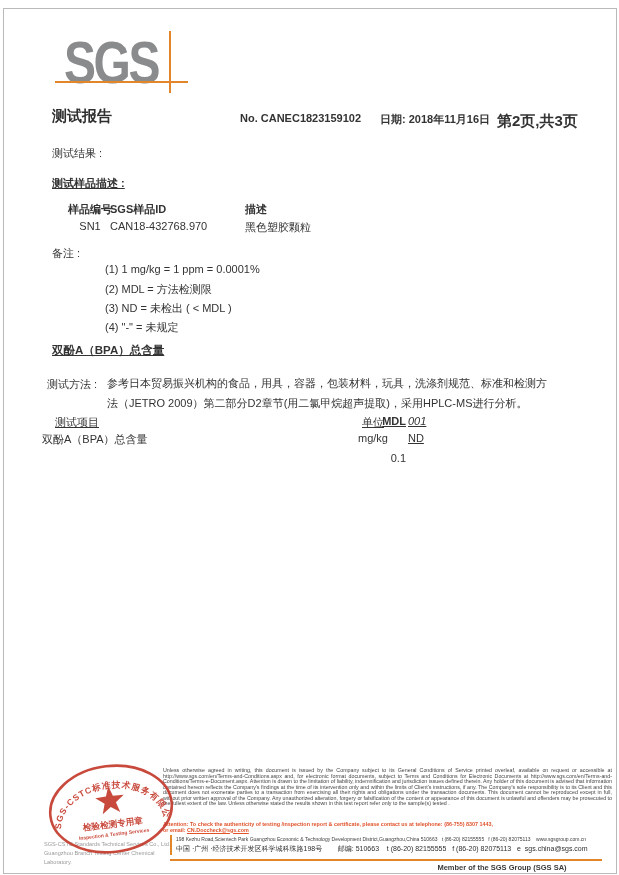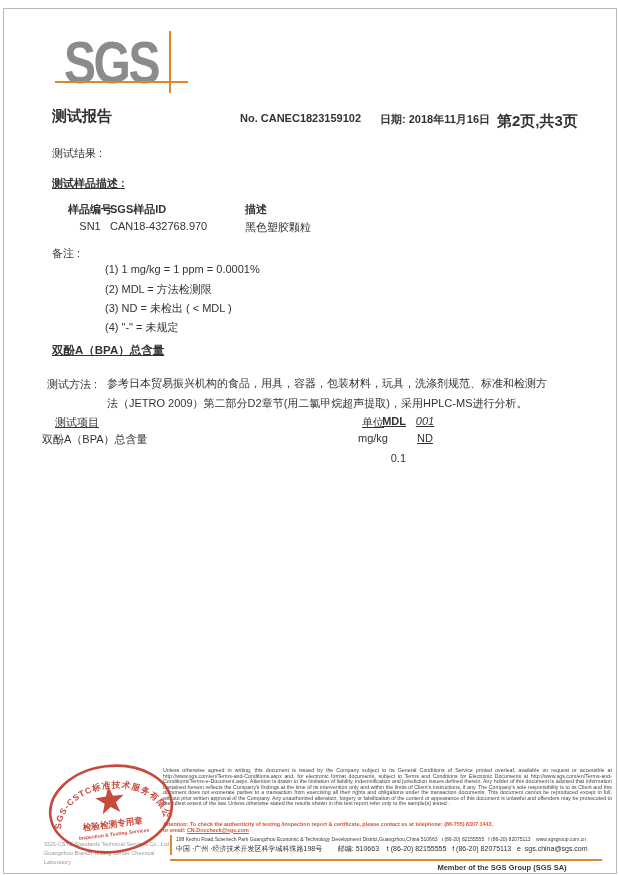--- a/index.html
+++ b/index.html
@@ -28,21 +28,21 @@
   .ul{text-decoration:underline;}
 
   
   .colA{left:55px;width:70px;text-align:center;}
   .colB{left:110px;width:105px;text-align:left;}
   .colC{left:245px;}
 
   
   .colU{left:306px;width:46px;text-align:center;margin-left:44px;}
   .colM{left:368px;width:38px;text-align:right;}
-  .col1{left:408px;width:34px;text-align:center;text-decoration:underline;}
+  .col1{left:408px;width:34px;text-align:left;text-decoration:underline;}
 
   
   .method-text{position:absolute;left:107px;top:374px;width:478px;font-size:11px;line-height:19.5px;}
 
   
   .disclaimer{position:absolute;left:163px;top:768px;width:449px;font-size:5.3px;line-height:5.5px;
     color:#454545;text-align:justify;}
   .attention{position:absolute;left:163px;top:822px;width:449px;font-size:5.4px;line-height:5.6px;
     font-weight:bold;color:#e0532c;}
   .addr-block{position:absolute;left:170px;top:835px;width:442px;border-left:2px solid #e2862b;padding-left:4px;}

